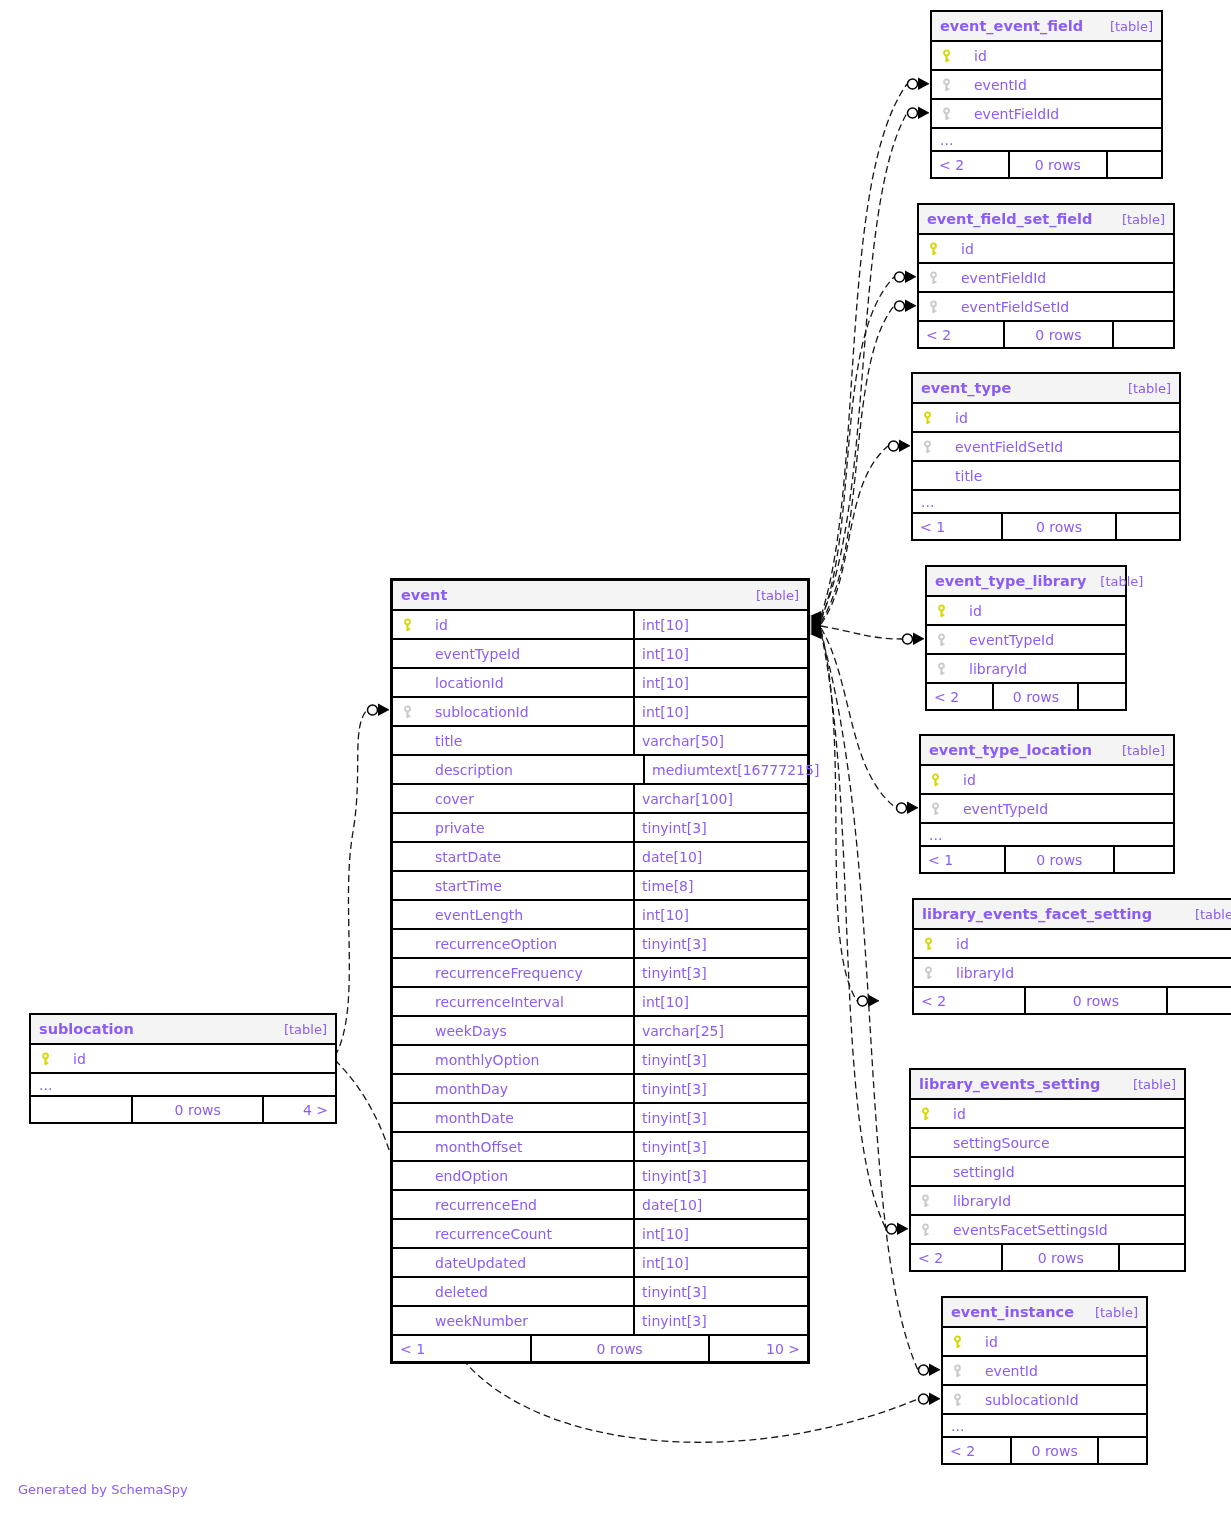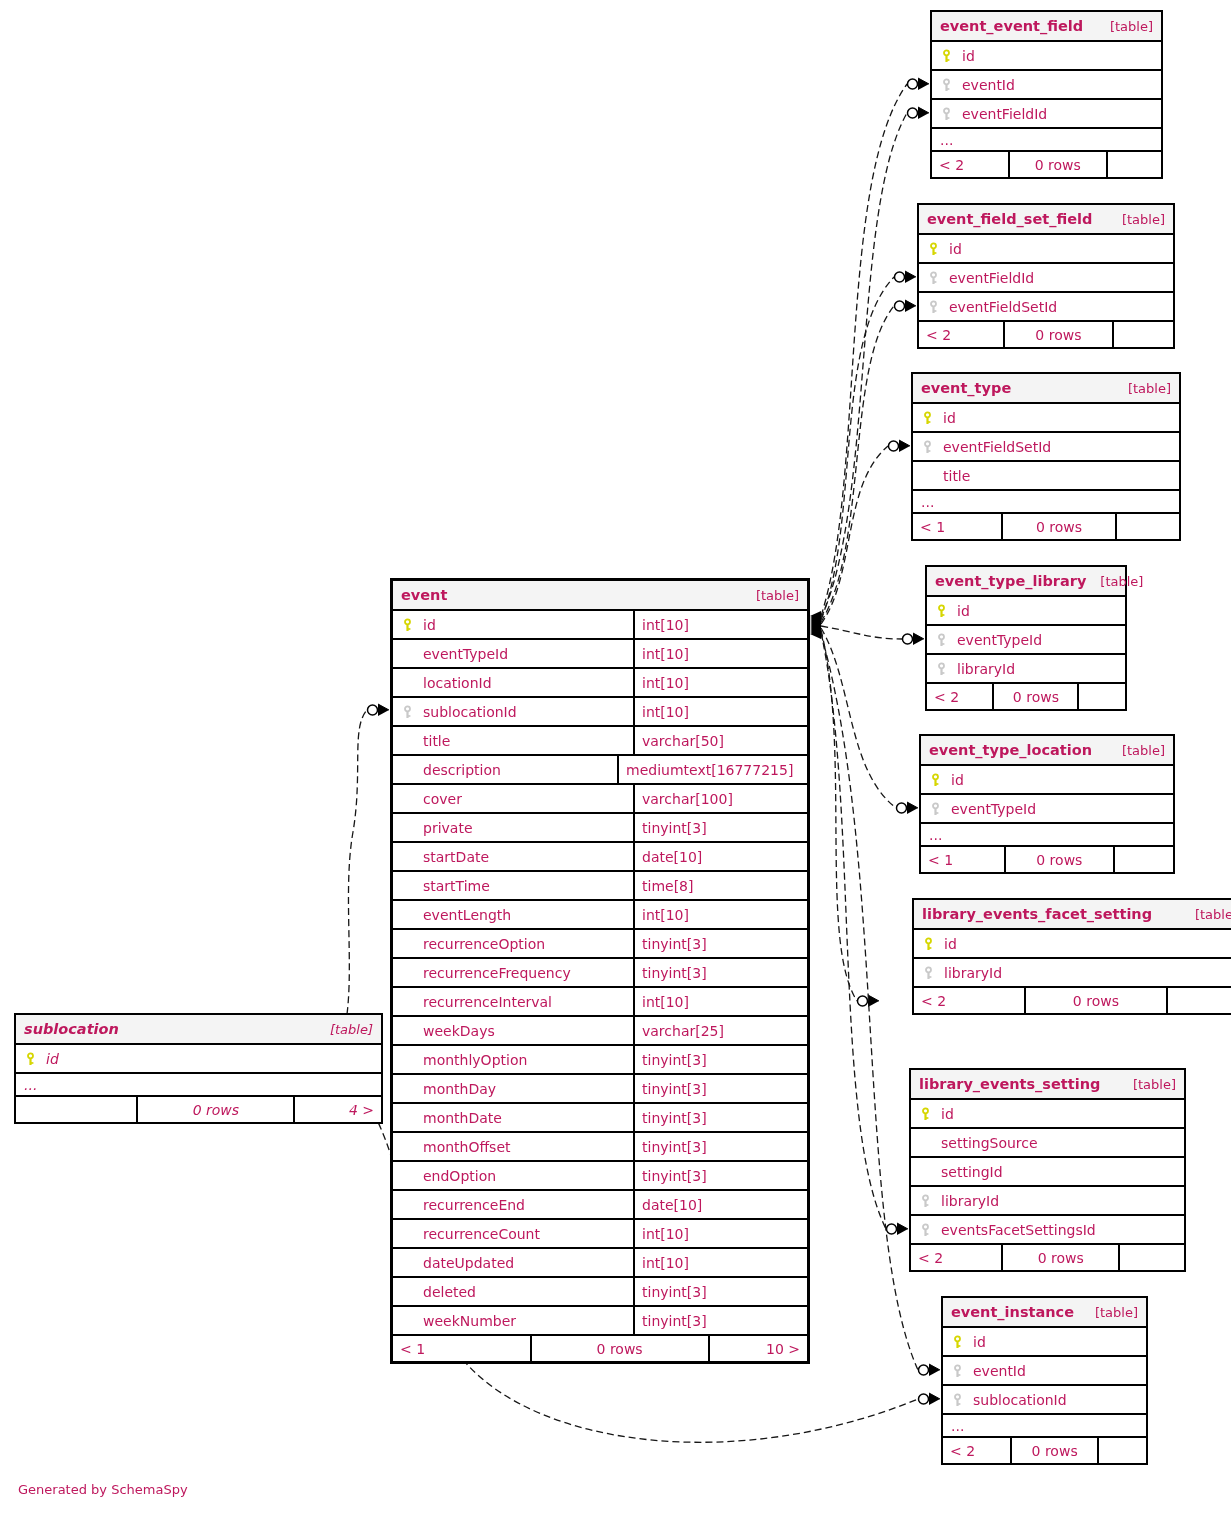--- a/index.html
+++ b/index.html
@@ -1,26 +1,26 @@
 <!DOCTYPE html>
 <html><head>
 <meta charset="utf-8">
 <style>
   html,body{margin:0;padding:0;background:#ffffff;}
   #canvas{position:relative;width:1231px;height:1517px;background:#ffffff;overflow:hidden;
-          font-family:"DejaVu Sans", sans-serif;color:#be185d;}
+          font-family:"DejaVu Sans", sans-serif;color:#8b5cf6;}
   #edges{position:absolute;left:0;top:0;pointer-events:none;}
   .tbl{position:absolute;background:#fff;border:2px solid #000;box-sizing:border-box;font-size:14px;}
   .tbl.focus{border-width:3px;}
   .hd{height:30px;background:#f4f4f4;border-bottom:2px solid #000;display:flex;align-items:center;
       justify-content:space-between;padding:0 8px;box-sizing:border-box;white-space:nowrap;}
   .hd .nm{font-weight:bold;font-size:14.5px;cursor:pointer;}
   .hd .tag{font-size:13px;margin-left:14px;}
   .row{position:relative;height:29px;border-bottom:2px solid #000;box-sizing:border-box;
-       display:flex;align-items:center;padding-left:30px;white-space:nowrap;}
+       display:flex;align-items:center;padding-left:42px;white-space:nowrap;}
   .row.ell{height:23px;padding-left:8px;font-size:14px;}
   .row .keyicon{position:absolute;left:8px;top:50%;transform:translateY(-50%);width:13px;height:14px;}
   .row .typ{position:absolute;top:0;bottom:0;border-left:2px solid #000;display:flex;
             align-items:center;padding-left:7px;box-sizing:border-box;white-space:nowrap;}
   .ft{display:flex;height:25px;box-sizing:border-box;font-size:14px;}
   .fc{display:flex;align-items:center;box-sizing:border-box;overflow:hidden;}
   .fc.l{width:33%;padding-left:7px;justify-content:flex-start;}
   .fc.c{width:43%;justify-content:center;border-left:2px solid #000;}
   .fc.r{width:24%;padding-right:7px;justify-content:flex-end;border-left:2px solid #000;}
   #footer-note{position:absolute;left:18px;top:1482px;font-size:13px;}
@@ -423,21 +423,21 @@
             </svg></span>
           <span>sublocationId</span>
           <span class="typ" style="left: 240px; width: 174px;">int[10]</span>
         </div>
         <div class="row">
           <span>title</span>
           <span class="typ" style="left: 240px; width: 174px;">varchar[50]</span>
         </div>
         <div class="row">
           <span>description</span>
-          <span class="typ" style="left: 224px; width: 166px;">mediumtext[16777215]</span>
+          <span class="typ" style="left: 250px; width: 166px;">mediumtext[16777215]</span>
         </div>
         <div class="row">
           <span>cover</span>
           <span class="typ" style="left: 240px; width: 174px;">varchar[100]</span>
         </div>
         <div class="row">
           <span>private</span>
           <span class="typ" style="left: 240px; width: 174px;">tinyint[3]</span>
         </div>
         <div class="row">
@@ -507,21 +507,21 @@
         <div class="row">
           <span>weekNumber</span>
           <span class="typ" style="left: 240px; width: 174px;">tinyint[3]</span>
         </div>
         <div class="ft">
           <div class="fc l">&lt; 1</div>
           <div class="fc c">0 rows</div>
           <div class="fc r">10 &gt;</div>
         </div>
       </div>
-      <div class="tbl" style="left: 14px; top: 1013px; width: 369px; font-style: italic;">
+      <div class="tbl" style="left: 29px; top: 1013px; width: 308px;">
         <div class="hd">
           <span class="nm">sublocation</span>
           <span class="tag">[table]</span>
         </div>
         <div class="row">
           <span class="keyicon"><svg width="13" height="14" viewBox="0 0 13 14">
               <circle cx="6.5" cy="3.8" r="2.5" fill="none" stroke="#d6d600" stroke-width="1.8"></circle>
               <line x1="6.5" y1="6.2" x2="6.5" y2="13" stroke="#d6d600" stroke-width="2.2"></line>
               <line x1="6.5" y1="11" x2="9.4" y2="11" stroke="#d6d600" stroke-width="1.7"></line>
             </svg></span>

